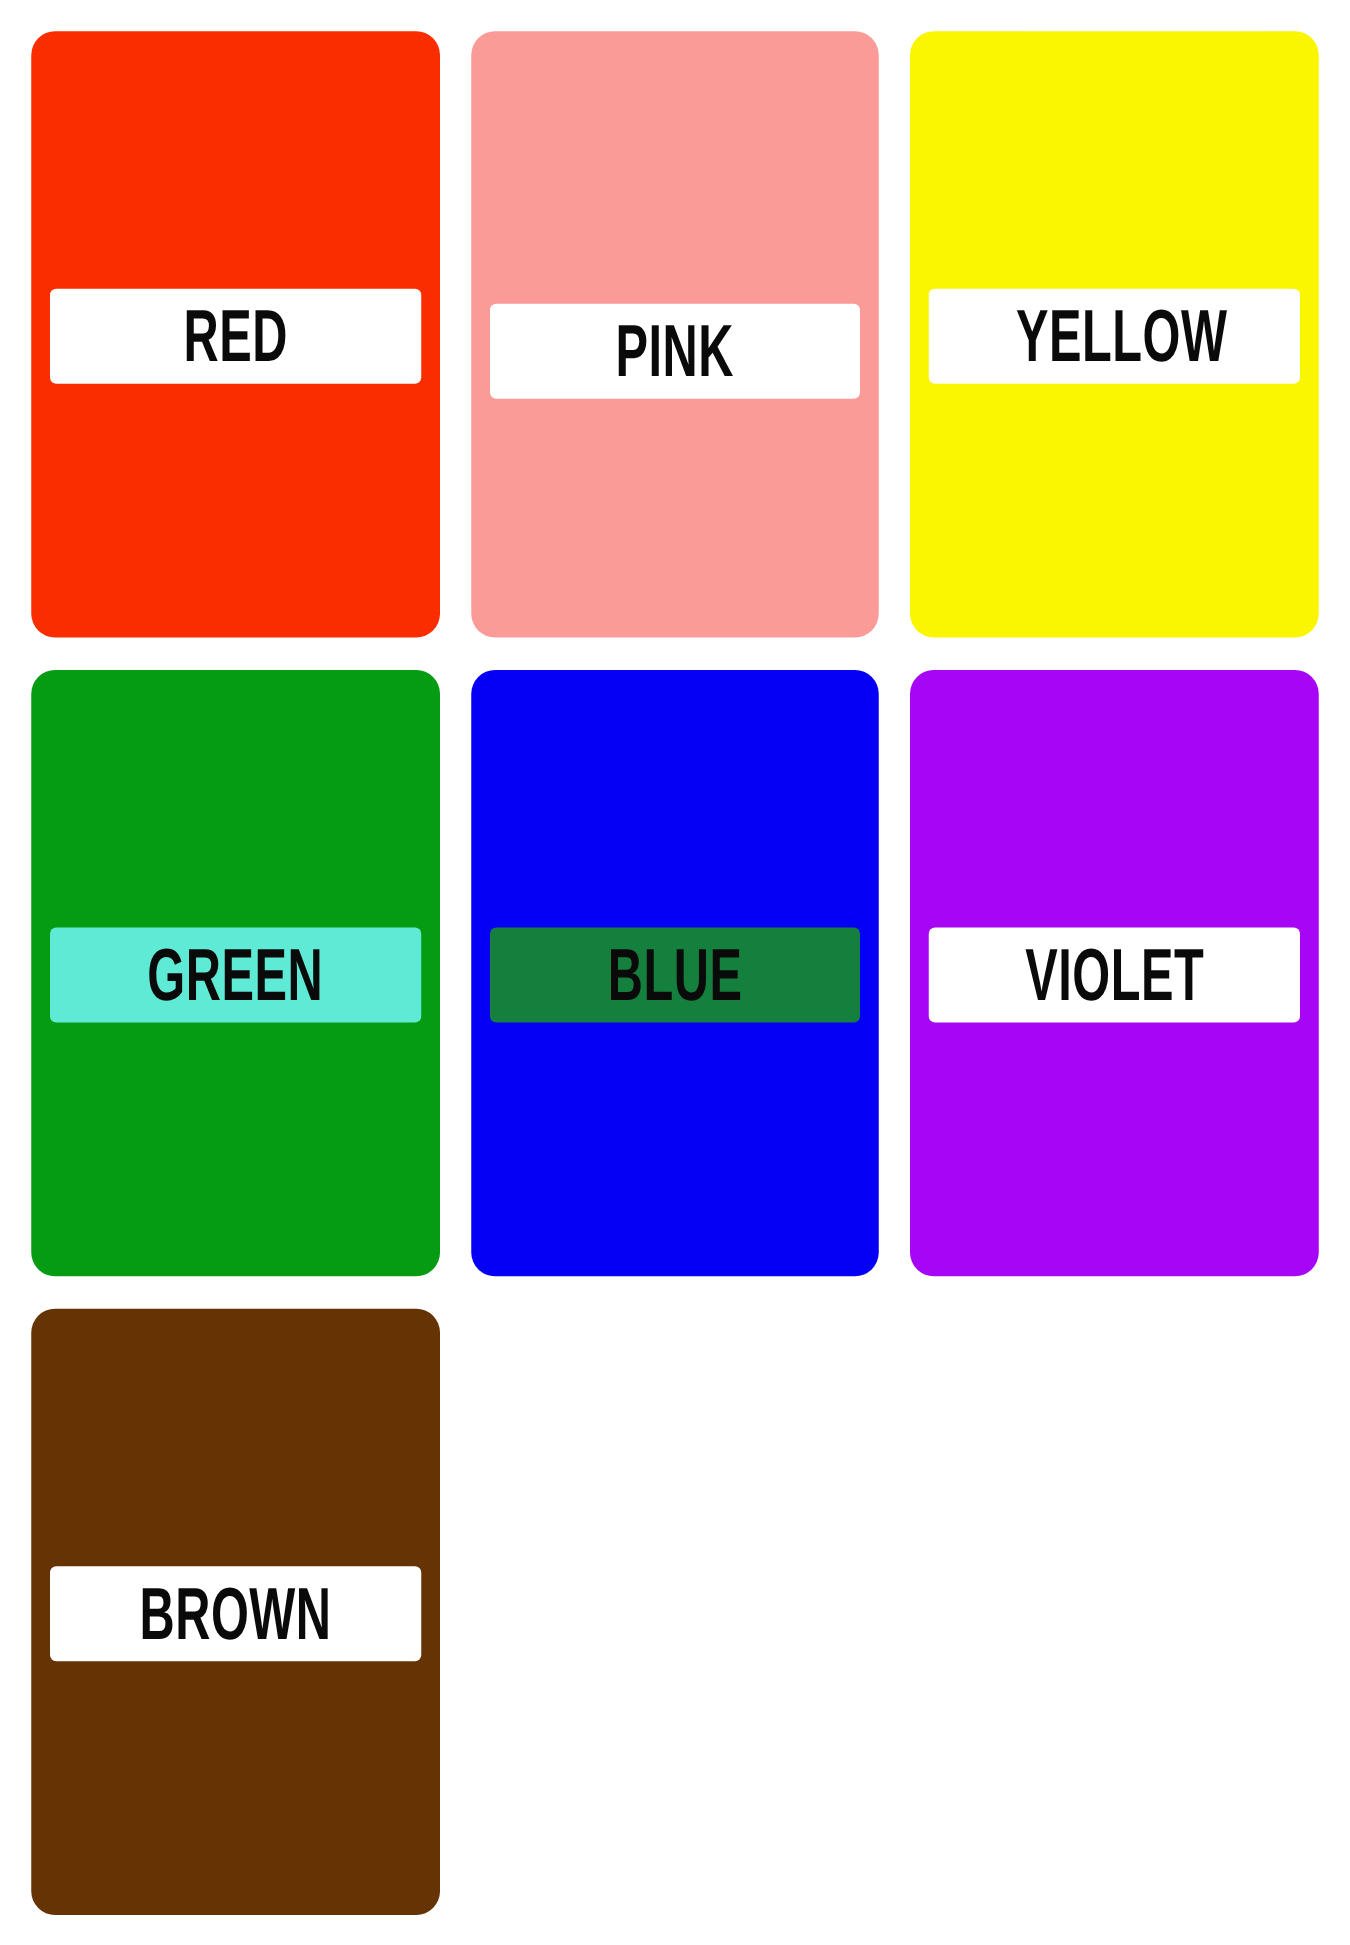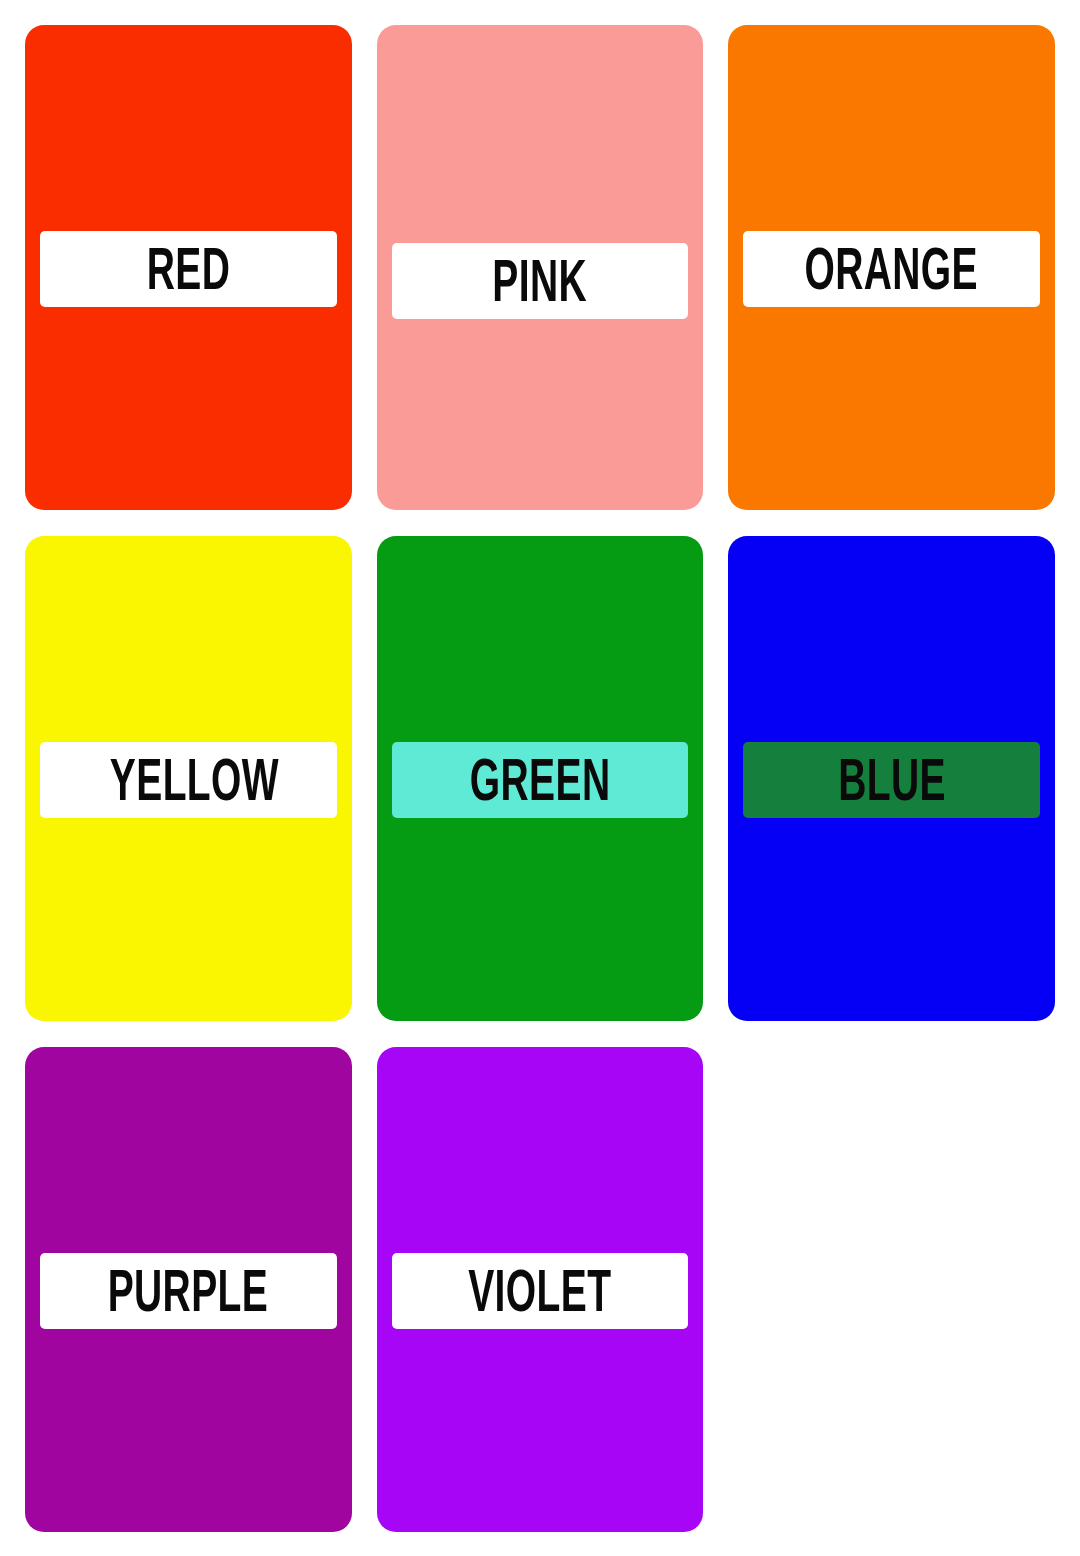--- a/index.html
+++ b/index.html
@@ -82,51 +82,46 @@
         <span class="label-text" style="color: rgb(10, 10, 10);">RED</span>
       </div>
     </div>
 
     <div class="color-card" style="background: rgb(251, 155, 152);">
       <div class="label-band" style="background: rgb(255, 255, 255); margin-top: 12px;">
         <span class="label-text" style="color: rgb(10, 10, 10);">PINK</span>
       </div>
     </div>
 
-    <div class="color-card" style="background: rgb(250, 120, 0);">
-      <div class="label-band" style="background: rgb(255, 255, 255);">
-        <span class="label-text" style="color: rgb(10, 10, 10);">ORANGE</span>
-      </div>
-    </div>
 
     <div class="color-card" style="background: rgb(250, 245, 0);">
       <div class="label-band" style="background: rgb(255, 255, 255); padding-left: 12px;">
         <span class="label-text" style="color: rgb(10, 10, 10);">YELLOW</span>
       </div>
     </div>
 
     <div class="color-card" style="background: rgb(5, 155, 18);">
       <div class="label-band" style="background: #5eead4;">
         <span class="label-text" style="color: rgb(10, 10, 10);">GREEN</span>
       </div>
     </div>
 
     <div class="color-card" style="background: rgb(5, 0, 245);">
       <div class="label-band" style="background: #15803d;">
         <span class="label-text" style="color: rgb(10, 10, 10);">BLUE</span>
       </div>
     </div>
 
-    <div class="color-card" style="background: rgb(160, 6, 159);">
-      <div class="label-band" style="background: rgb(255, 255, 255);">
-        <span class="label-text" style="color: rgb(10, 10, 10);">PURPLE</span>
-      </div>
-    </div>
 
     <div class="color-card" style="background: rgb(167, 5, 245);">
       <div class="label-band" style="background: rgb(255, 255, 255);">
         <span class="label-text" style="color: rgb(10, 10, 10);">VIOLET</span>
       </div>
     </div>
 
+    <div class="color-card" style="background: rgb(102, 51, 4);">
+      <div class="label-band" style="background: rgb(255, 255, 255);">
+        <span class="label-text" style="color: rgb(10, 10, 10);">BROWN</span>
+      </div>
+    </div>
 
   </div>
 </div>
 
 </body></html>

